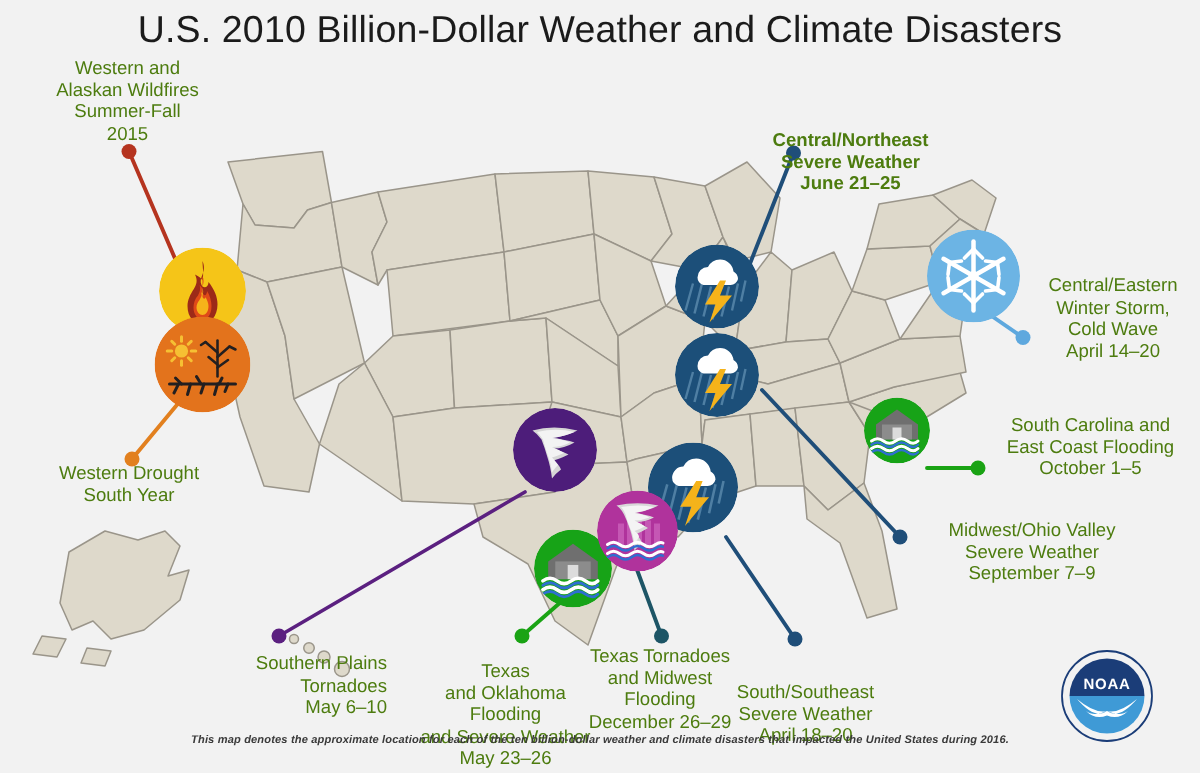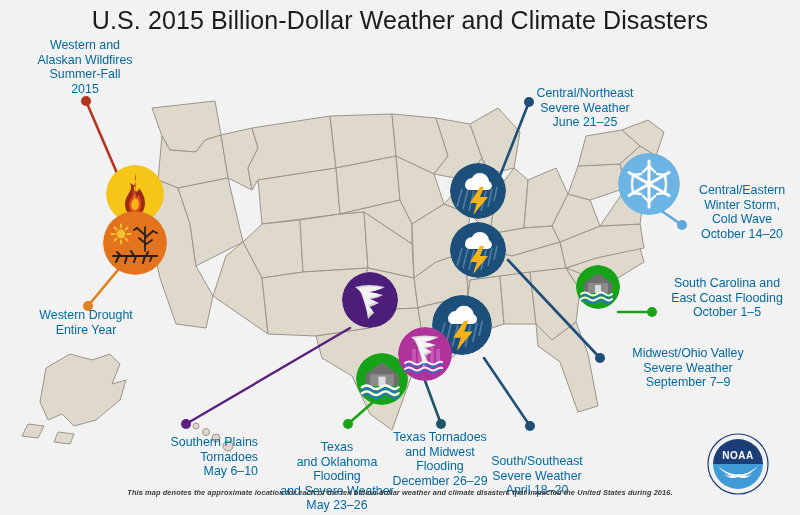--- a/index.html
+++ b/index.html
@@ -24,21 +24,21 @@
 
   
   .map-layer{position:absolute;left:0;top:28px;width:800px;height:470px;}
   .map-layer svg{display:block;}
 
   
   .lbl{
     position:absolute;
     font-size:12.4px;
     line-height:14.6px;
-    color:#0369a1;
+    color:#4d7c0f;
     white-space:pre-line;
   }
   .lbl-c{text-align:center;}
 
   
   .dot{position:absolute;border-radius:50%;}
 
   
   .badge{position:absolute;border-radius:50%;overflow:hidden;}
   .badge svg{display:block;width:100%;height:100%;}
@@ -55,21 +55,21 @@
   }
 
   
   .noaa{position:absolute;left:706px;top:432px;width:64px;height:64px;}
 </style>
 </head>
 <body>
 
 <div id="stage">
 
-  <div class="title">U.S. 2015 Billion-Dollar Weather and Climate Disasters</div>
+  <div class="title">U.S. 2010 Billion-Dollar Weather and Climate Disasters</div>
 
   <div class="map-layer">
     <svg width="800" height="470" viewBox="0 0 800 470" xmlns="http://www.w3.org/2000/svg">
       <g fill="#ded9cb" stroke="#9a958a" stroke-width="1" stroke-linejoin="round">
 
         <path d="M152,80 L215,73 L221,107 L205,112 L196,124 L170,122 L162,108 Z"></path>
 
         <path d="M162,108 L170,122 L196,124 L205,112 L221,107 L228,150 L178,160 L158,152 Z"></path>
 
         <path d="M158,152 L178,160 L190,196 L196,238 L213,268 L206,300 L176,296 L160,250 L150,205 Z"></path>
@@ -388,30 +388,30 @@
   <div class="dot" style="left:436px;top:419px;width:10px;height:10px;background:#1d5566;"></div>
   <div class="dot" style="left:343px;top:419px;width:10px;height:10px;background:#1aa314;"></div>
   <div class="dot" style="left:181px;top:419px;width:10px;height:10px;background:#5b2080;"></div>
 
   <div class="lbl lbl-c" style="left:10px;top:38px;width:150px;">Western and
 Alaskan Wildfires
 Summer-Fall
 2015</div>
 
   <div class="lbl lbl-c" style="left:6px;top:308px;width:160px;">Western Drought
-Entire Year</div>
-
-  <div class="lbl lbl-c" style="left:490px;top:86px;width:190px;">Central/Northeast
+South Year</div>
+
+  <div class="lbl lbl-c" style="left:472px;top:86px;width:190px;font-weight:bold;">Central/Northeast
 Severe Weather
 June 21–25</div>
 
   <div class="lbl lbl-c" style="left:686px;top:183px;width:112px;">Central/Eastern
 Winter Storm,
 Cold Wave
-October 14–20</div>
+April 14–20</div>
 
   <div class="lbl lbl-c" style="left:656px;top:276px;width:142px;">South Carolina and
 East Coast Flooding
 October 1–5</div>
 
   <div class="lbl lbl-c" style="left:608px;top:346px;width:160px;">Midwest/Ohio Valley
 Severe Weather
 September 7–9</div>
 
   <div class="lbl lbl-c" style="left:466px;top:454px;width:142px;">South/Southeast

